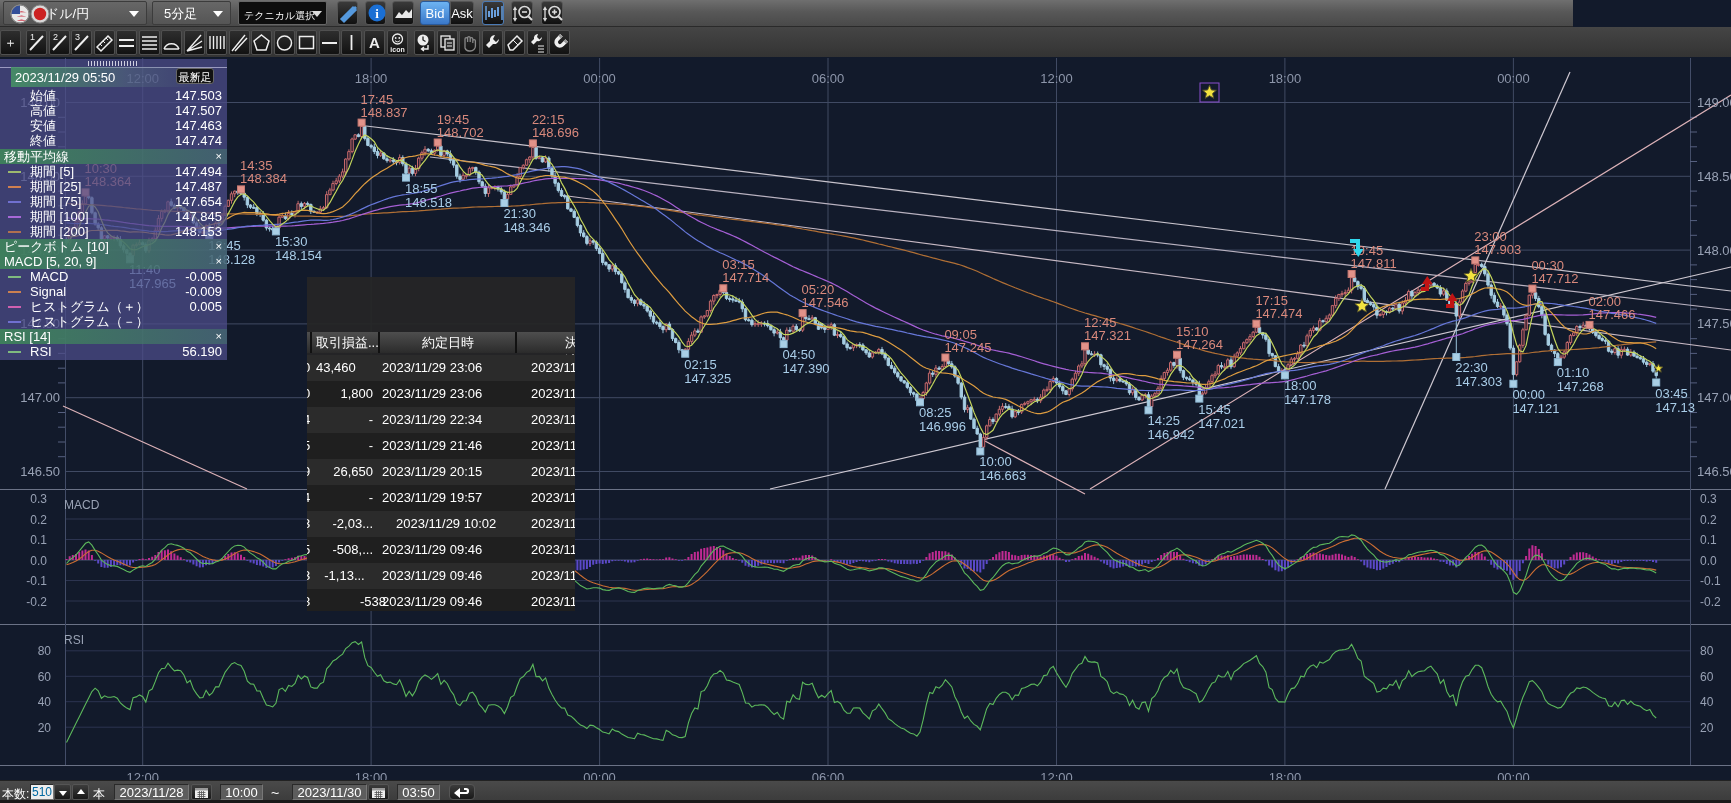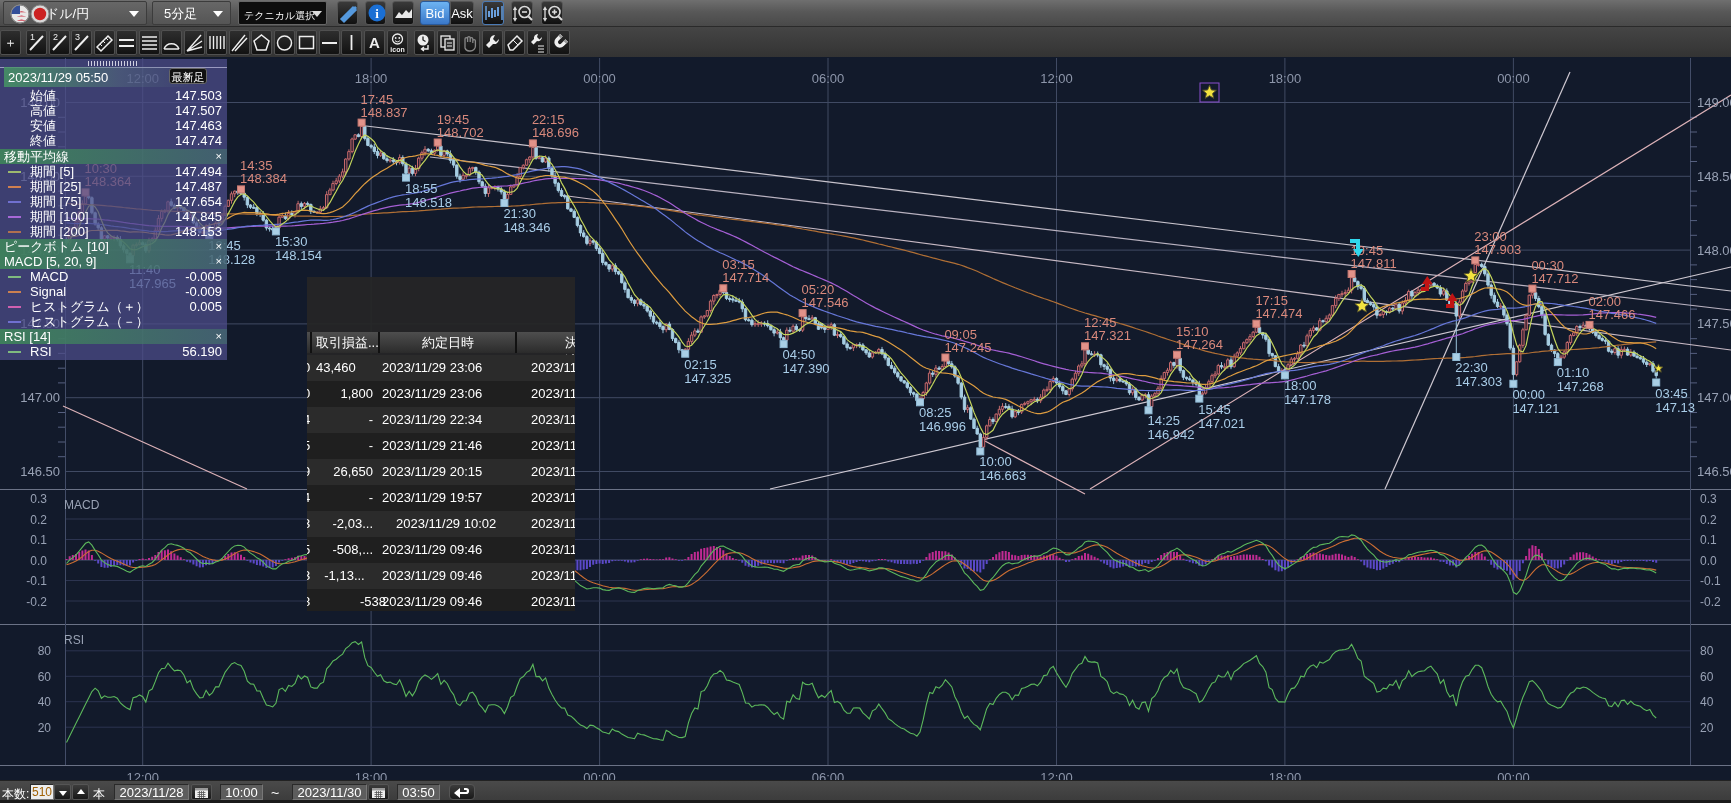--- a/index.html
+++ b/index.html
@@ -1,17 +1,17 @@
 <!DOCTYPE html>
 <html><head><meta charset="utf-8">
 <style>
 *{margin:0;padding:0;box-sizing:border-box}
 html,body{width:1731px;height:803px;overflow:hidden;background:#121a2b;
 font-family:"Liberation Sans",sans-serif;-webkit-font-smoothing:antialiased}
-.tb1{position:absolute;left:0;top:0;width:1731px;height:27px;
+.tb1{position:absolute;left:0;top:0;width:1573px;height:27px;
 background:linear-gradient(#6f6f6f,#585858 45%,#494949);border-bottom:1px solid #2a2a2a}
 .tb2{position:absolute;left:0;top:27px;width:1731px;height:30px;
 background:linear-gradient(#454545,#333333)}
 .dd{position:absolute;top:1px;height:24px;background:linear-gradient(#676767,#555);
 border:1px solid #3c3c3c;border-radius:2px;color:#fff;font-size:13px;line-height:23px}
 .dd .arr{position:absolute;right:7px;top:9px;width:0;height:0;
 border-left:5px solid transparent;border-right:5px solid transparent;border-top:6px solid #fff}
 .btn{position:absolute;top:1px;height:24px;background:linear-gradient(#3a3a3a,#101010);
 border:1px solid #555;border-radius:3px}
 .ticon{position:absolute;top:3px;width:21px;height:25px;background:linear-gradient(#2e2e2e,#121212);
@@ -393,21 +393,21 @@
 <path d="M1350 241H1358V250" stroke="#30d8ee" stroke-width="4" fill="none"></path>
 <path d="M1353 249h10.5l-5.2 8z" fill="#30d8ee"></path>
 <path d="M1421 289H1427V283" stroke="#c01414" stroke-width="4" fill="none"></path>
 <path d="M1422 284h10.5l-5.2 -8z" fill="#c01414"></path>
 <path d="M1446 306H1452V300" stroke="#c01414" stroke-width="4" fill="none"></path>
 <path d="M1447 301h10.5l-5.2 -8z" fill="#c01414"></path>
 </svg>
 <div class="panel">
  <div style="position:absolute;left:88px;top:2px;width:50px;height:5px;background:repeating-linear-gradient(90deg,#cfcfe0 0,#cfcfe0 1px,transparent 1px,transparent 3px)"></div>
  <div style="position:absolute;left:0;top:7.5px;width:227px;border-top:1px solid #9a9ac0"></div>
- <div style="position:absolute;left:4px;top:8px;width:192px;height:20px;background:linear-gradient(90deg,rgba(70,150,100,0.85),rgba(90,120,130,0.4) 60%,rgba(0,0,0,0))">
+ <div style="position:absolute;left:11px;top:8px;width:192px;height:20px;background:linear-gradient(90deg,rgba(70,150,100,0.85),rgba(90,120,130,0.4) 60%,rgba(0,0,0,0))">
    <span style="position:absolute;left:4px;top:3px;font-size:13px">2023/11/29 05:50</span>
    <span style="position:absolute;left:165px;top:1px;width:38px;height:16px;background:#111;border:1px solid #666;border-radius:3px;font-size:11px;text-align:center;line-height:16px">最新足</span>
    <span style="position:absolute;right:5px;top:3px;font-size:11px">×</span>
  </div>
  <div class="row" style="top:29px">
       <span class="lab">始値</span>
       <span class="val">147.503</span>
     </div>
  <div class="row" style="top:44px">
       <span class="lab">高値</span>
@@ -544,21 +544,21 @@
         <span style="position:absolute;left:-4px">8</span>
         <span style="position:absolute;left:22px;width:57px;text-align:right">-538</span>
         <span style="position:absolute;left:75px">2023/11/29 09:46</span>
         <span style="position:absolute;left:224px">2023/11</span>
       </div>
 </div>
 </div>
 
 <div class="bbar">
  <span style="position:absolute;left:2px;top:5px">本数:</span>
- <span class="bbox" style="left:30px;width:24px;background:#ededed;color:#a16207;font-size:12px">510</span>
+ <span class="bbox" style="left:30px;width:24px;background:#ededed;color:#0369a1;font-size:12px">510</span>
  <span class="bbtn" style="left:54px;width:17px">
       <i style="position:absolute;left:4px;top:6px;border-left:4.5px solid transparent;border-right:4.5px solid transparent;border-top:5.5px solid #fff"></i>
     </span>
  <span class="bbtn" style="left:72px;width:17px">
       <i style="position:absolute;left:4px;top:4px;border-left:4.5px solid transparent;border-right:4.5px solid transparent;border-bottom:5.5px solid #fff"></i>
     </span>
  <span style="position:absolute;left:93px;top:5px">本</span>
  <span class="bbox" style="left:114px;width:75px">2023/11/28</span>
  <span class="bbtn" style="left:191px;width:21px">
       <svg width="19" height="14" style="position:absolute;left:0;top:1px">

